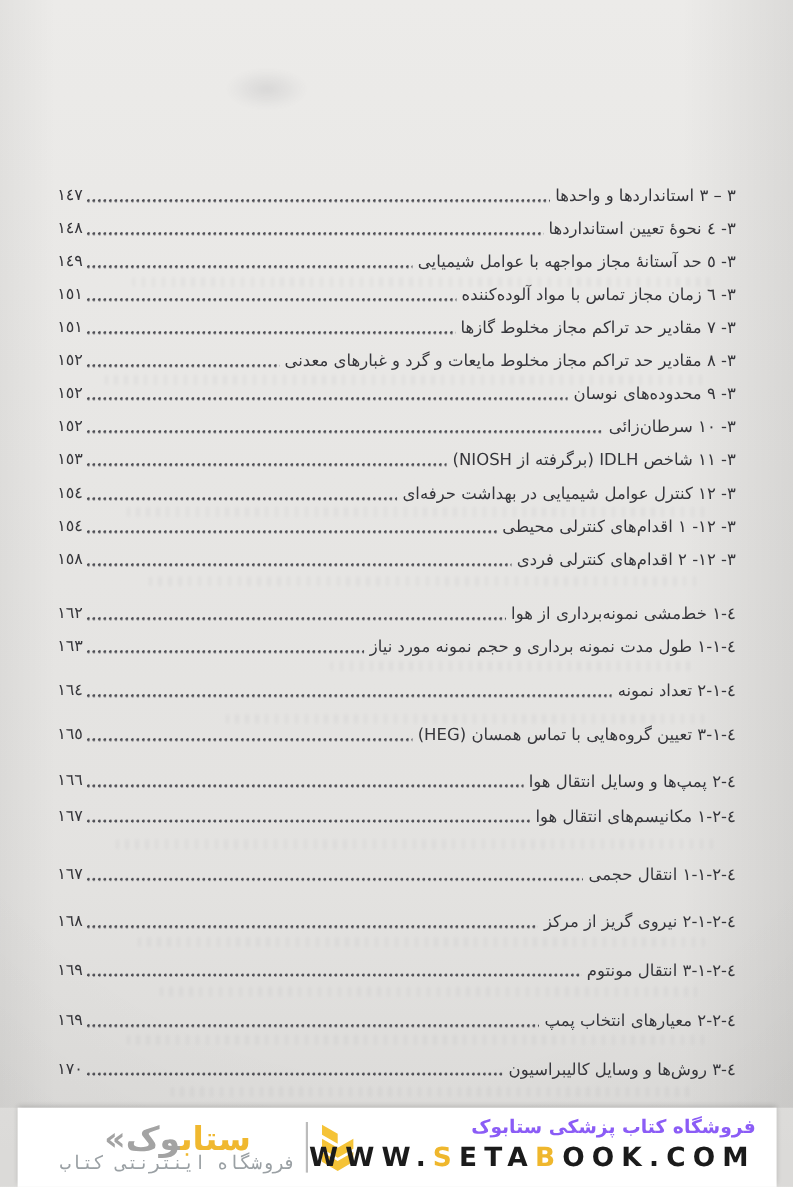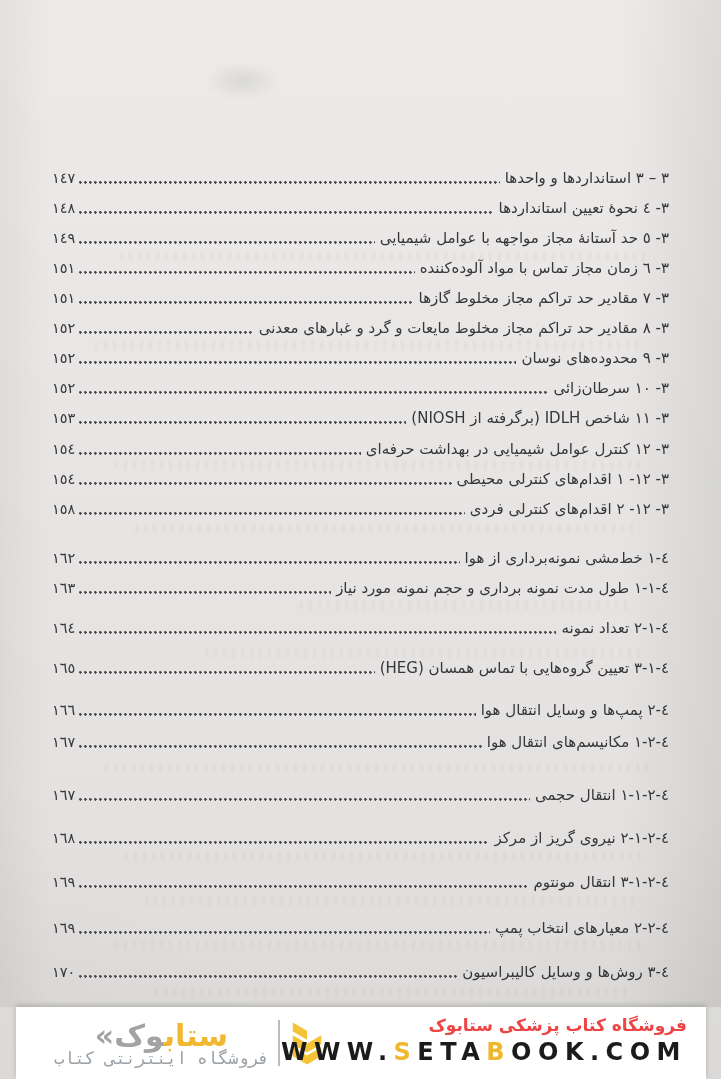--- a/index.html
+++ b/index.html
@@ -50,21 +50,21 @@
   .footer {
     position:absolute; left:16px; bottom:0; width:690px; height:72px;
     background:#ffffff; z-index:5;
     box-shadow:0 -2px 5px rgba(0,0,0,0.18);
   }
   .footer-right {
     position:absolute; right:19px; top:7px;
     display:flex; flex-direction:column; align-items:flex-end; gap:3px;
   }
   .store-title {
-    direction:rtl; color:#ef4444; font-size:17px; font-weight:bold; line-height:22px;margin-left:36px;
+    direction:rtl; color:#8b5cf6; font-size:17px; font-weight:bold; line-height:22px;margin-left:36px;
   }
   .site-url {
     color:#1b1b1b; font-size:24px; font-weight:bold; letter-spacing:6.5px; line-height:26px;
     white-space:nowrap;
   }
   .site-url .hl { color:#EFB72D; }
 
   .footer-left {
     position:absolute; left:38px; top:8px; height:56px;
     display:flex; flex-direction:row; align-items:center; gap:9px; cursor:pointer;

